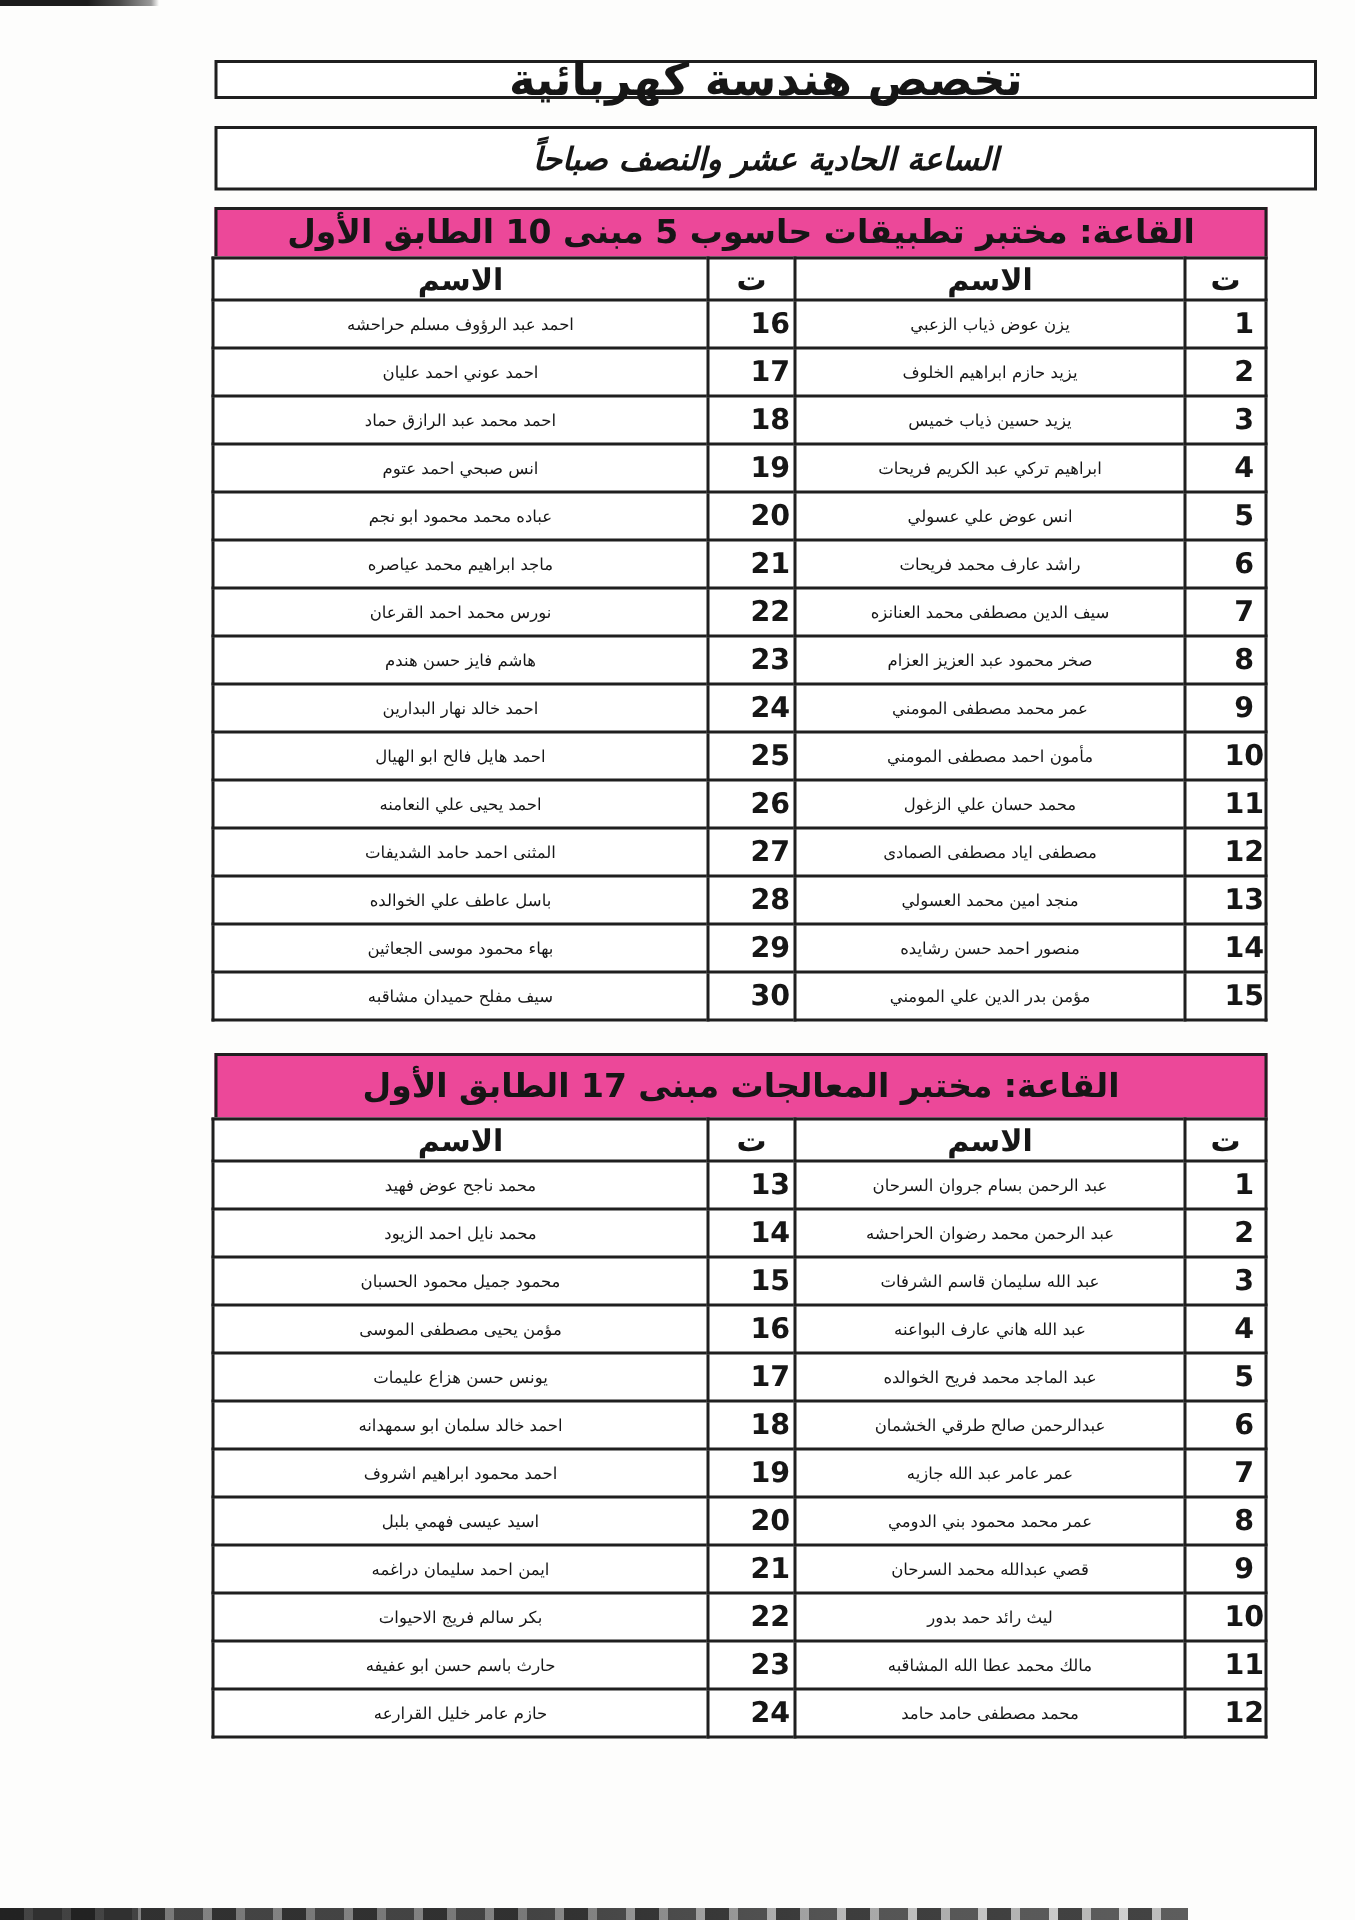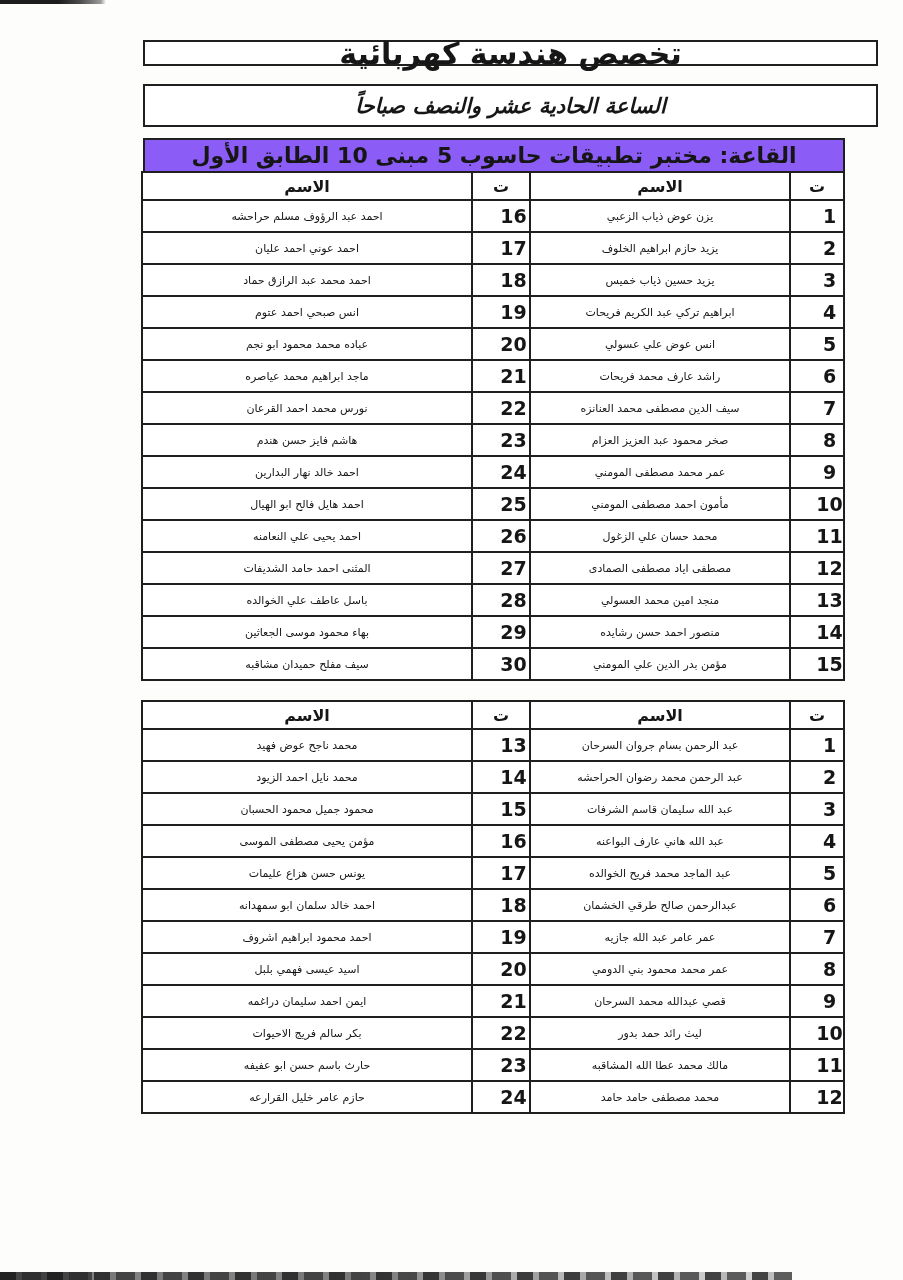--- a/index.html
+++ b/index.html
@@ -34,42 +34,42 @@
   #title-box { top:40px; height:26px; }
   #title-box .t { font-size:30px; font-weight:bold; }
   #date-box { top:84px; height:43px; gap:30px; }
   #date-box .t { font-size:21px; font-weight:bold;font-style:italic; }
 
   
   .table-block { position:absolute; left:143px; width:702px; }
   #table-block-1 { top:138px; }
   #table-block-2 { top:702px; }
   .hall {
-    border:2px solid #1f1f1f; background:#8b5cf6;
+    border:2px solid #1f1f1f; background:#ec4899;
     display:flex; align-items:center; justify-content:center;
     font-size:22px; font-weight:bold;
   }
   #table-block-1 .hall { height:35px; }
   #table-block-2 .hall { height:45px; }
 
   table.roster {
     width:702px; border-collapse:collapse; table-layout:fixed;
     margin-top:-2px; background:#fff;
   }
   .roster th, .roster td {
     border:2px solid #1f1f1f; text-align:center; vertical-align:middle;
     overflow:hidden; white-space:nowrap;
   }
   .roster thead tr { height:28px; }
   .roster tbody tr { height:32px; }
   .roster .c-num1  { width:54px; }
   .roster .c-name1 { width:260px; }
   .roster .c-num2  { width:58px; }
   .roster .c-name2 { width:330px; }
-  .roster th { font-size:16px; font-weight:bold; }
+  .roster th { font-size:20px; font-weight:bold; }
   .roster td.num  { font-size:19px; font-weight:bold; font-family:"DejaVu Sans",sans-serif;padding-left:25px; }
   .roster td.name { font-size:11px; font-weight:normal; }
 </style>
 </head>
 <body>
 
 <div class="top-noise"></div>
 <div class="bottom-noise"></div>
 <div class="speck" style="left:208px;top:186px;width:5px;height:3px;"></div>
 <div class="speck" style="left:694px;top:170px;width:14px;height:4px;opacity:.35;"></div>
@@ -191,20 +191,21 @@
           <td class="num">15</td>
           <td class="name">مؤمن بدر الدين علي المومني</td>
           <td class="num">30</td>
           <td class="name">سيف مفلح حميدان مشاقبه</td>
         </tr>
       </tbody>
   </table>
 </div>
 
 <div class="table-block" id="table-block-2">
+  <div class="hall">القاعة: مختبر المعالجات مبنى 17 الطابق الأول</div>
   <table class="roster">
     <colgroup>
         <col class="c-num1">
         <col class="c-name1">
         <col class="c-num2">
         <col class="c-name2">
       </colgroup>
     <thead>
       <tr>
         <th>ت</th>

